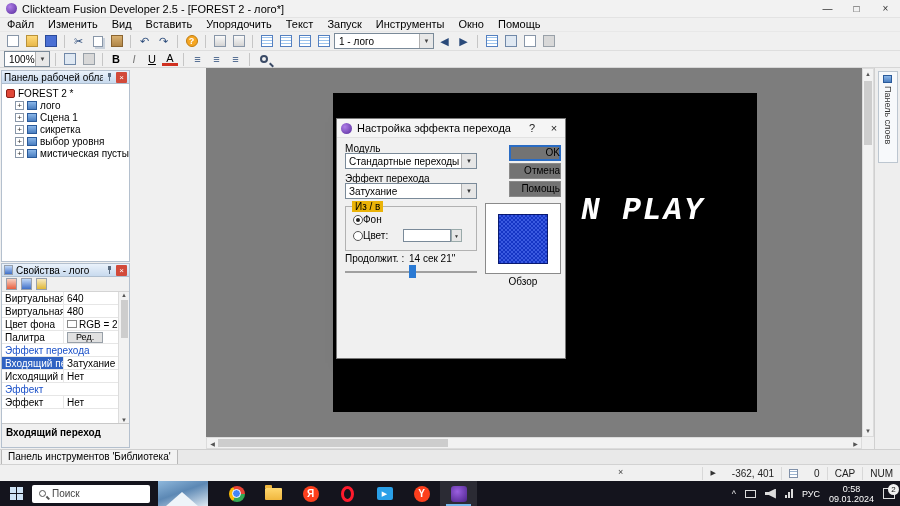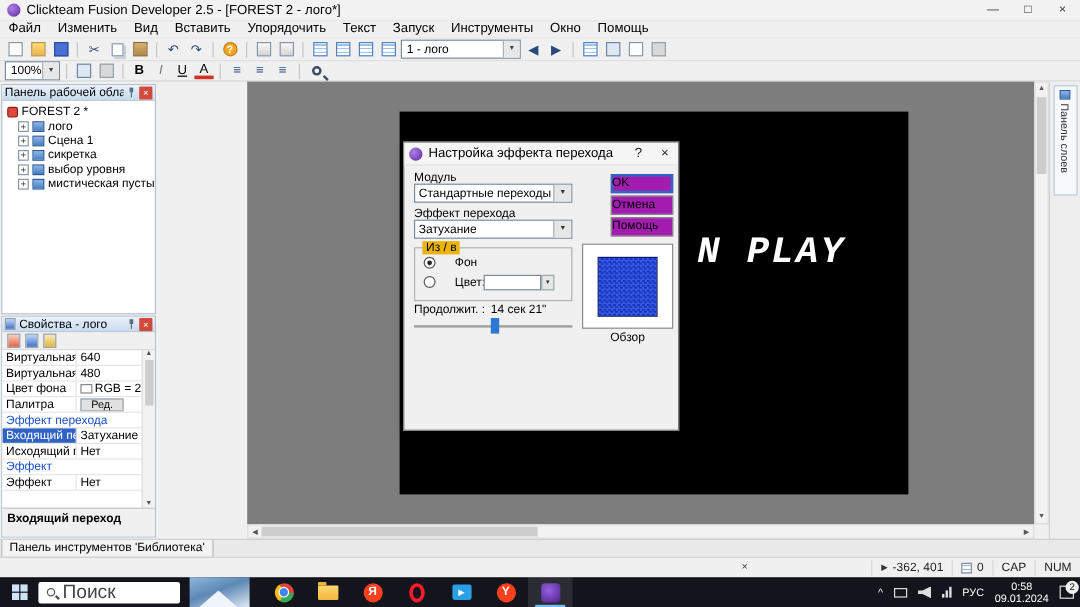--- a/index.html
+++ b/index.html
@@ -108,53 +108,53 @@
   .dialog{position:absolute;left:336px;top:118px;width:230px;height:241px;background:#f0f0f0;border:1px solid #787878;box-shadow:4px 4px 10px rgba(0,0,0,.5);font-size:10px;z-index:20}
   .dtitle{height:19px;background:#f5f5f5;display:flex;align-items:center;padding-left:4px;border-bottom:1px solid #e2e2e2}
   .dico{width:11px;height:11px;border-radius:50%;background:radial-gradient(circle at 35% 35%,#b07fe8,#552a9a);margin-right:5px;flex:none}
   .dtitle .dt{flex:1;font-size:11px;white-space:nowrap;overflow:hidden}
   .dtb{width:22px;height:100%;display:flex;align-items:center;justify-content:center;font-size:11px;color:#222}
   .dbody{position:relative;height:221px}
   .dlabel{position:absolute;font-size:10px;white-space:nowrap}
   .dd{position:absolute;height:16px;background:#fff;border:1px solid #7a8a99;display:flex;align-items:center}
   .dd .dv{flex:1;padding:0 3px;font-size:10px;white-space:nowrap;overflow:hidden}
   .dd .da{width:15px;align-self:stretch;background:#e6e6e6;border-left:1px solid #b0b0b0;display:flex;align-items:center;justify-content:center;font-size:6px;color:#333}
-  .dbtn{position:absolute;width:52px;height:16px;background:#a21caf;border:1px solid #8a8a8a;font-size:10px;text-align:left;line-height:14px}
+  .dbtn{position:absolute;width:52px;height:16px;background:#737373;border:1px solid #8a8a8a;font-size:10px;text-align:right;line-height:14px}
   .dbtn.default{border-color:#2a6cc4;box-shadow:inset 0 0 0 1px #2a6cc4}
   .grp{position:absolute;border:1px solid #b2b2b2}
   .grp .gl{position:absolute;left:6px;top:-6px;background:#eab308;padding:0 3px;font-size:10px;white-space:nowrap}
-  .radio{position:absolute;display:flex;gap:16px;font-size:10px}
+  .radio{position:absolute;display:flex;align-items:center;gap:0;font-size:10px}
   .rdot{width:10px;height:10px;border:1px solid #555;border-radius:50%;background:#fff;position:relative;flex:none}
   .rdot.on::after{content:"";position:absolute;left:2px;top:2px;width:4px;height:4px;background:#222;border-radius:50%}
   .colorfield{position:absolute;width:48px;height:13px;background:#fff;border:1px solid #7a8a99}
   .colordrop{position:absolute;width:11px;height:13px;background:#e6e6e6;border:1px solid #9aa;display:flex;align-items:center;justify-content:center;font-size:5px;color:#333}
   .pframe{position:absolute;background:#fff;border:1px solid #8a8a8a;display:flex;align-items:center;justify-content:center}
   .noise{width:48px;height:48px;background:repeating-conic-gradient(#1535c4 0% 25%,#3a5ae0 25% 50%);background-size:4px 4px;background-color:#1a3ad0;outline:1px solid #0a1a70}
   .strack{position:absolute;height:2px;background:#a0a0a0}
   .sthumb{position:absolute;width:7px;height:13px;background:#2a7ad4}
 
   
   .librow{position:absolute;left:0;top:449px;width:900px;height:15px;background:#e9e9e9;border-top:1px solid #cfcfcf}
   .libtab{position:absolute;left:1px;top:0;height:15px;background:#f3f3f3;border:1px solid #b8b8b8;border-top:none;font-size:10px;padding:1px 6px;white-space:nowrap}
   .statusbar{position:absolute;left:0;top:464px;width:900px;height:17px;background:#f0f0f0;border-top:1px solid #d2d2d2;display:flex;align-items:center;font-size:10px;color:#222}
   .sb-x{position:absolute;left:618px;top:2px;font-size:9px;color:#444}
   .sb-right{margin-left:auto;display:flex;align-items:center;height:100%}
-  .sb-item{display:flex;align-items:center;gap:4px;padding:0 7px;border-left:1px solid #d8d8d8;height:13px}
+  .sb-item{display:flex;align-items:center;gap:16px;padding:0 7px;border-left:1px solid #d8d8d8;height:13px}
   .sb-pointer{font-size:7px;color:#333}
   .sb-chip{width:9px;height:9px;background:repeating-linear-gradient(0deg,#fff 0 2px,#9cb4d0 2px 3px);border:1px solid #8090a8}
 
   
   .taskbar{position:absolute;left:0;top:481px;width:900px;height:25px;background:#14141d;display:flex;align-items:center;color:#fff}
   .start{width:32px;height:25px;display:flex;align-items:center;justify-content:center;flex:none}
   .winlogo{display:grid;grid-template-columns:6px 6px;grid-template-rows:6px 6px;gap:1px}
   .winlogo i{background:#cfe3f5}
   .tsearch{width:118px;height:18px;background:#fff;border-radius:2px;display:flex;align-items:center;gap:6px;padding:0 7px;flex:none}
   .tsearch .mag2{width:7px;height:7px;border:1.5px solid #555;border-radius:50%;position:relative;flex:none}
   .tsearch .mag2::after{content:"";position:absolute;left:6px;top:6px;width:4px;height:1.5px;background:#555;transform:rotate(45deg)}
-  .stext{font-size:16px;color:#444}
+  .stext{font-size:10px;color:#444}
   .weather{width:50px;height:25px;margin-left:8px;background:linear-gradient(160deg,#8fb8dc 0%,#5c88b4 45%,#dfe9f2 100%);position:relative;overflow:hidden;flex:none}
   .weather::after{content:"";position:absolute;left:8px;bottom:0;width:0;height:0;border-left:16px solid transparent;border-right:16px solid transparent;border-bottom:14px solid #eef4f9}
   .tapps{display:flex;align-items:center;margin-left:10px}
   .tapp{width:37px;height:25px;display:flex;align-items:center;justify-content:center;position:relative;flex:none}
   .tapp.active{background:rgba(255,255,255,.10)}
   .tapp.active::after{content:"";position:absolute;left:6px;bottom:0;width:25px;height:2px;background:#76b9ed}
   .ic-chrome{width:16px;height:16px;border-radius:50%;background:conic-gradient(from -30deg,#ea4335 0 120deg,#34a853 0 240deg,#fbbc05 0 360deg);position:relative}
   .ic-chrome::after{content:"";position:absolute;left:3px;top:3px;width:7px;height:7px;border-radius:50%;background:#4285f4;border:1.5px solid #fff}
   .ic-folder{width:17px;height:12px;background:linear-gradient(#ffd76e,#f0b73e);border-radius:1px;position:relative}
   .ic-folder::before{content:"";position:absolute;left:0;top:-3px;width:7px;height:3px;background:#f0b73e;border-radius:1px 1px 0 0}

